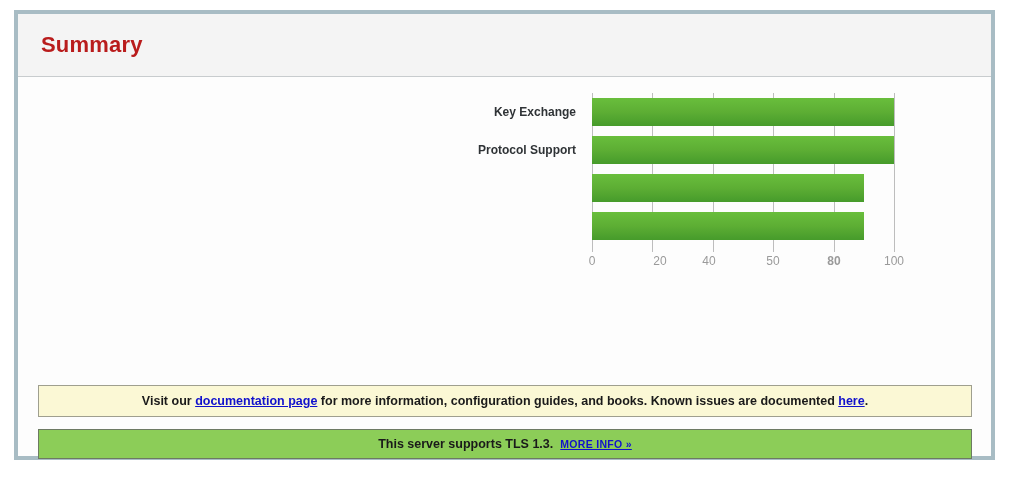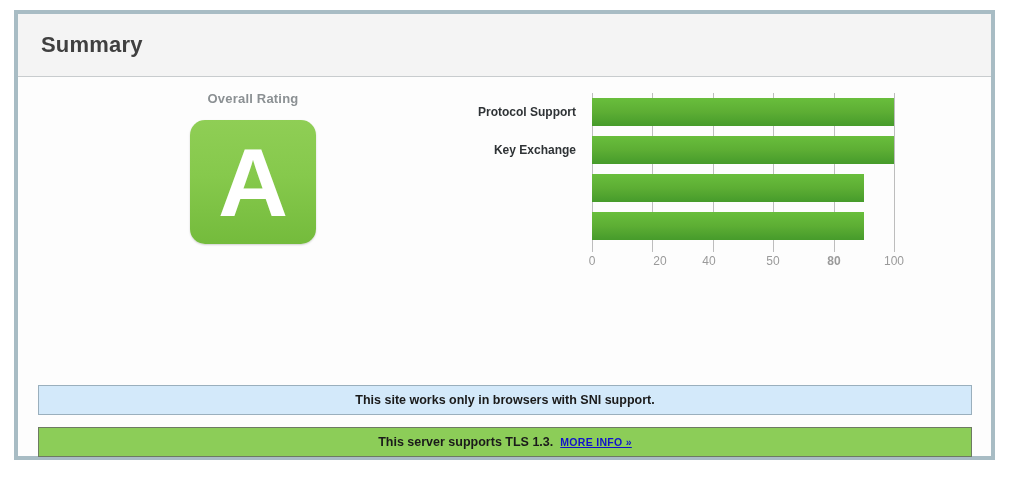--- a/index.html
+++ b/index.html
@@ -32,21 +32,21 @@
     background: #f4f4f4;
     border-bottom: 1px solid #c8ccce;
     box-sizing: border-box;
     display: flex;
     align-items: center;
     padding-left: 23px;
   }
   .panel-title {
     font-size: 22px;
     font-weight: bold;
-    color: #404040;
+    color: #b91c1c;
     letter-spacing: 0.2px;
   }
 
   
   .panel-body {
     position: relative;
     height: 379px;
     background: #fdfdfd;
   }
 
@@ -210,31 +210,25 @@
 <body>
 
 <div class="panel">
 
   <div class="panel-header">
     <div class="panel-title">Summary</div>
   </div>
 
   <div class="panel-body">
 
-    <div class="rating-block">
-      <div class="rating-label">Overall Rating</div>
-      <div class="grade-badge">
-        <span class="grade-letter">A</span>
-      </div>
-    </div>
 
     <div class="chart">
       <div class="chart-label-col">
+        <div class="bar-label">Key Exchange</div>
         <div class="bar-label">Protocol Support</div>
-        <div class="bar-label">Key Exchange</div>
       </div>
 
       <div class="plot">
         <div class="gridlines">
             <div class="gridline" style="left: 0px;"></div>
             <div class="gridline" style="left: 60px;"></div>
             <div class="gridline" style="left: 121px;"></div>
             <div class="gridline" style="left: 181px;"></div>
             <div class="gridline" style="left: 242px;"></div>
             <div class="gridline" style="left: 302px;"></div>
@@ -264,24 +258,26 @@
           <div class="tick-label" style="left: 181px;">50</div>
           <div class="tick" style="left: 242px;"></div>
           <div class="tick-label" style="left: 242px; font-weight: bold;">80</div>
           <div class="tick" style="left: 302px;"></div>
           <div class="tick-label" style="left: 302px;">100</div>
         </div>
     </div>
 
     <div class="notices">
 
-
-      <div class="notice notice-blue">
-        <span>This site works only in browsers with SNI support.</span>
-      </div>
+      <div class="notice notice-yellow">
+        <span>
+          <span>Visit our </span><a href="#">documentation page</a><span> for more information, configuration guides, and books. Known issues are documented </span><a href="#">here</a><span>.</span>
+        </span>
+      </div>
+
 
       <div class="notice notice-green">
         <span>This server supports TLS 1.3.</span>
         <a href="#" class="more-info">MORE INFO »</a>
       </div>
 
     </div>
 
   </div>
 </div>

